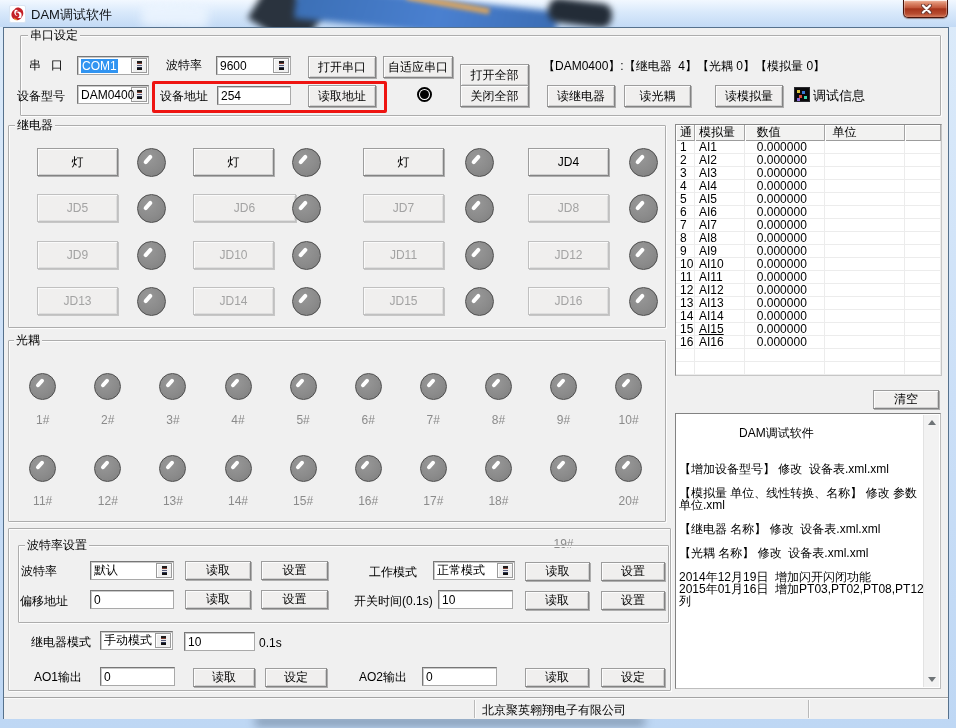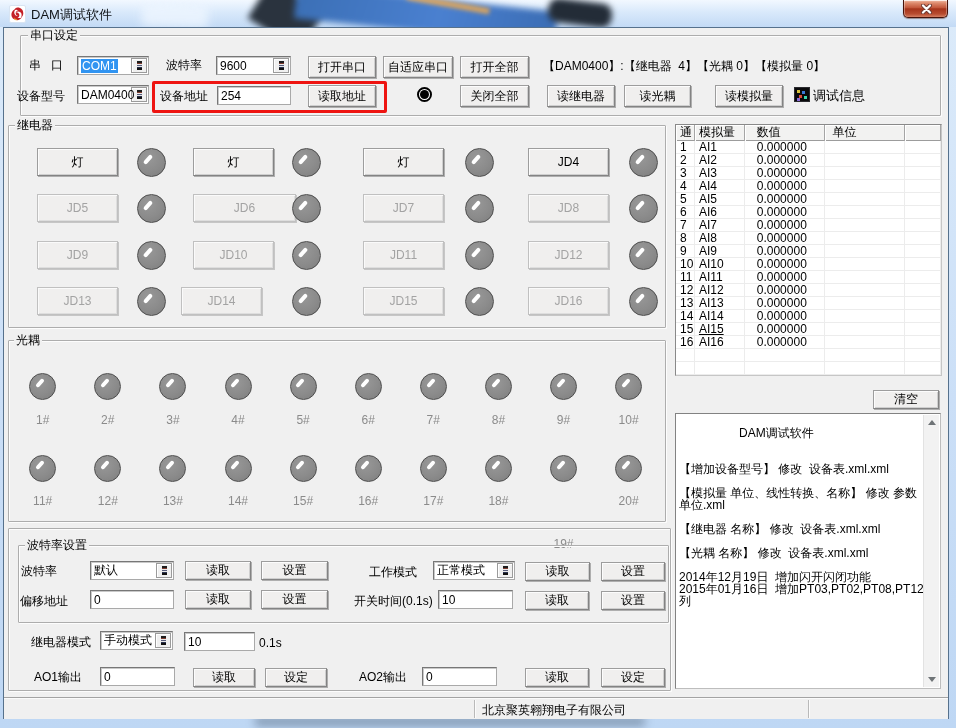--- a/index.html
+++ b/index.html
@@ -121,21 +121,21 @@
     </div>
     <div class="lbl" style="left:162px;top:30px;">波特率</div>
     <div class="field combo" style="left:212px;top:28px;width:75px;height:19px;">
       <span class="val">9600</span>
       <span class="dd">
           <i></i>
         </span>
     </div>
     <div class="btn" style="left:304px;top:28px;width:68px;height:22px;text-align:center;">打开串口</div>
     <div class="btn" style="left:379px;top:28px;width:70px;height:22px;">自适应串口</div>
-    <div class="btn" style="left:456px;top:28px;width:69px;height:22px;">打开全部</div>
+    <div class="btn" style="left:456px;top:36px;width:69px;height:22px;">打开全部</div>
     <div class="lbl" style="left:539px;top:31px;">【DAM0400】:【继电器  4】【光耦 0】【模拟量 0】</div>
 
     <div class="lbl" style="left:13px;top:61px;">设备型号</div>
     <div class="field combo" style="left:73px;top:57px;width:72px;height:19px;">
       <span class="val">DAM0400</span>
       <span class="dd">
           <i></i>
         </span>
     </div>
     <div class="red-box" style="left:148px;top:53px;width:235px;height:32px;"></div>
@@ -178,21 +178,21 @@
           <div class="btn disabled" style="left:28px;top:115px;width:81px;height:28px;">JD9</div>
           <div class="led" style="left:128px;top:115px;width:29px;height:29px;"></div>
           <div class="btn disabled" style="left:184px;top:115px;width:81px;height:28px;">JD10</div>
           <div class="led" style="left:283px;top:115px;width:29px;height:29px;"></div>
           <div class="btn disabled" style="left:354px;top:115px;width:81px;height:28px;">JD11</div>
           <div class="led" style="left:456px;top:115px;width:29px;height:29px;"></div>
           <div class="btn disabled" style="left:519px;top:115px;width:81px;height:28px;">JD12</div>
           <div class="led" style="left:620px;top:115px;width:29px;height:29px;"></div>
           <div class="btn disabled" style="left:28px;top:161px;width:81px;height:28px;">JD13</div>
           <div class="led" style="left:128px;top:161px;width:29px;height:29px;"></div>
-          <div class="btn disabled" style="left:172px;top:161px;width:81px;height:28px;">JD14</div>
+          <div class="btn disabled" style="left:184px;top:161px;width:81px;height:28px;">JD14</div>
           <div class="led" style="left:283px;top:161px;width:29px;height:29px;"></div>
           <div class="btn disabled" style="left:354px;top:161px;width:81px;height:28px;">JD15</div>
           <div class="led" style="left:456px;top:161px;width:29px;height:29px;"></div>
           <div class="btn disabled" style="left:519px;top:161px;width:81px;height:28px;">JD16</div>
           <div class="led" style="left:620px;top:161px;width:29px;height:29px;"></div>
         </div>
     </div>
 
     <div class="group" style="left:4px;top:312px;width:658px;height:182px;">
       <span class="gtitle" style="left:5px;">光耦</span>

